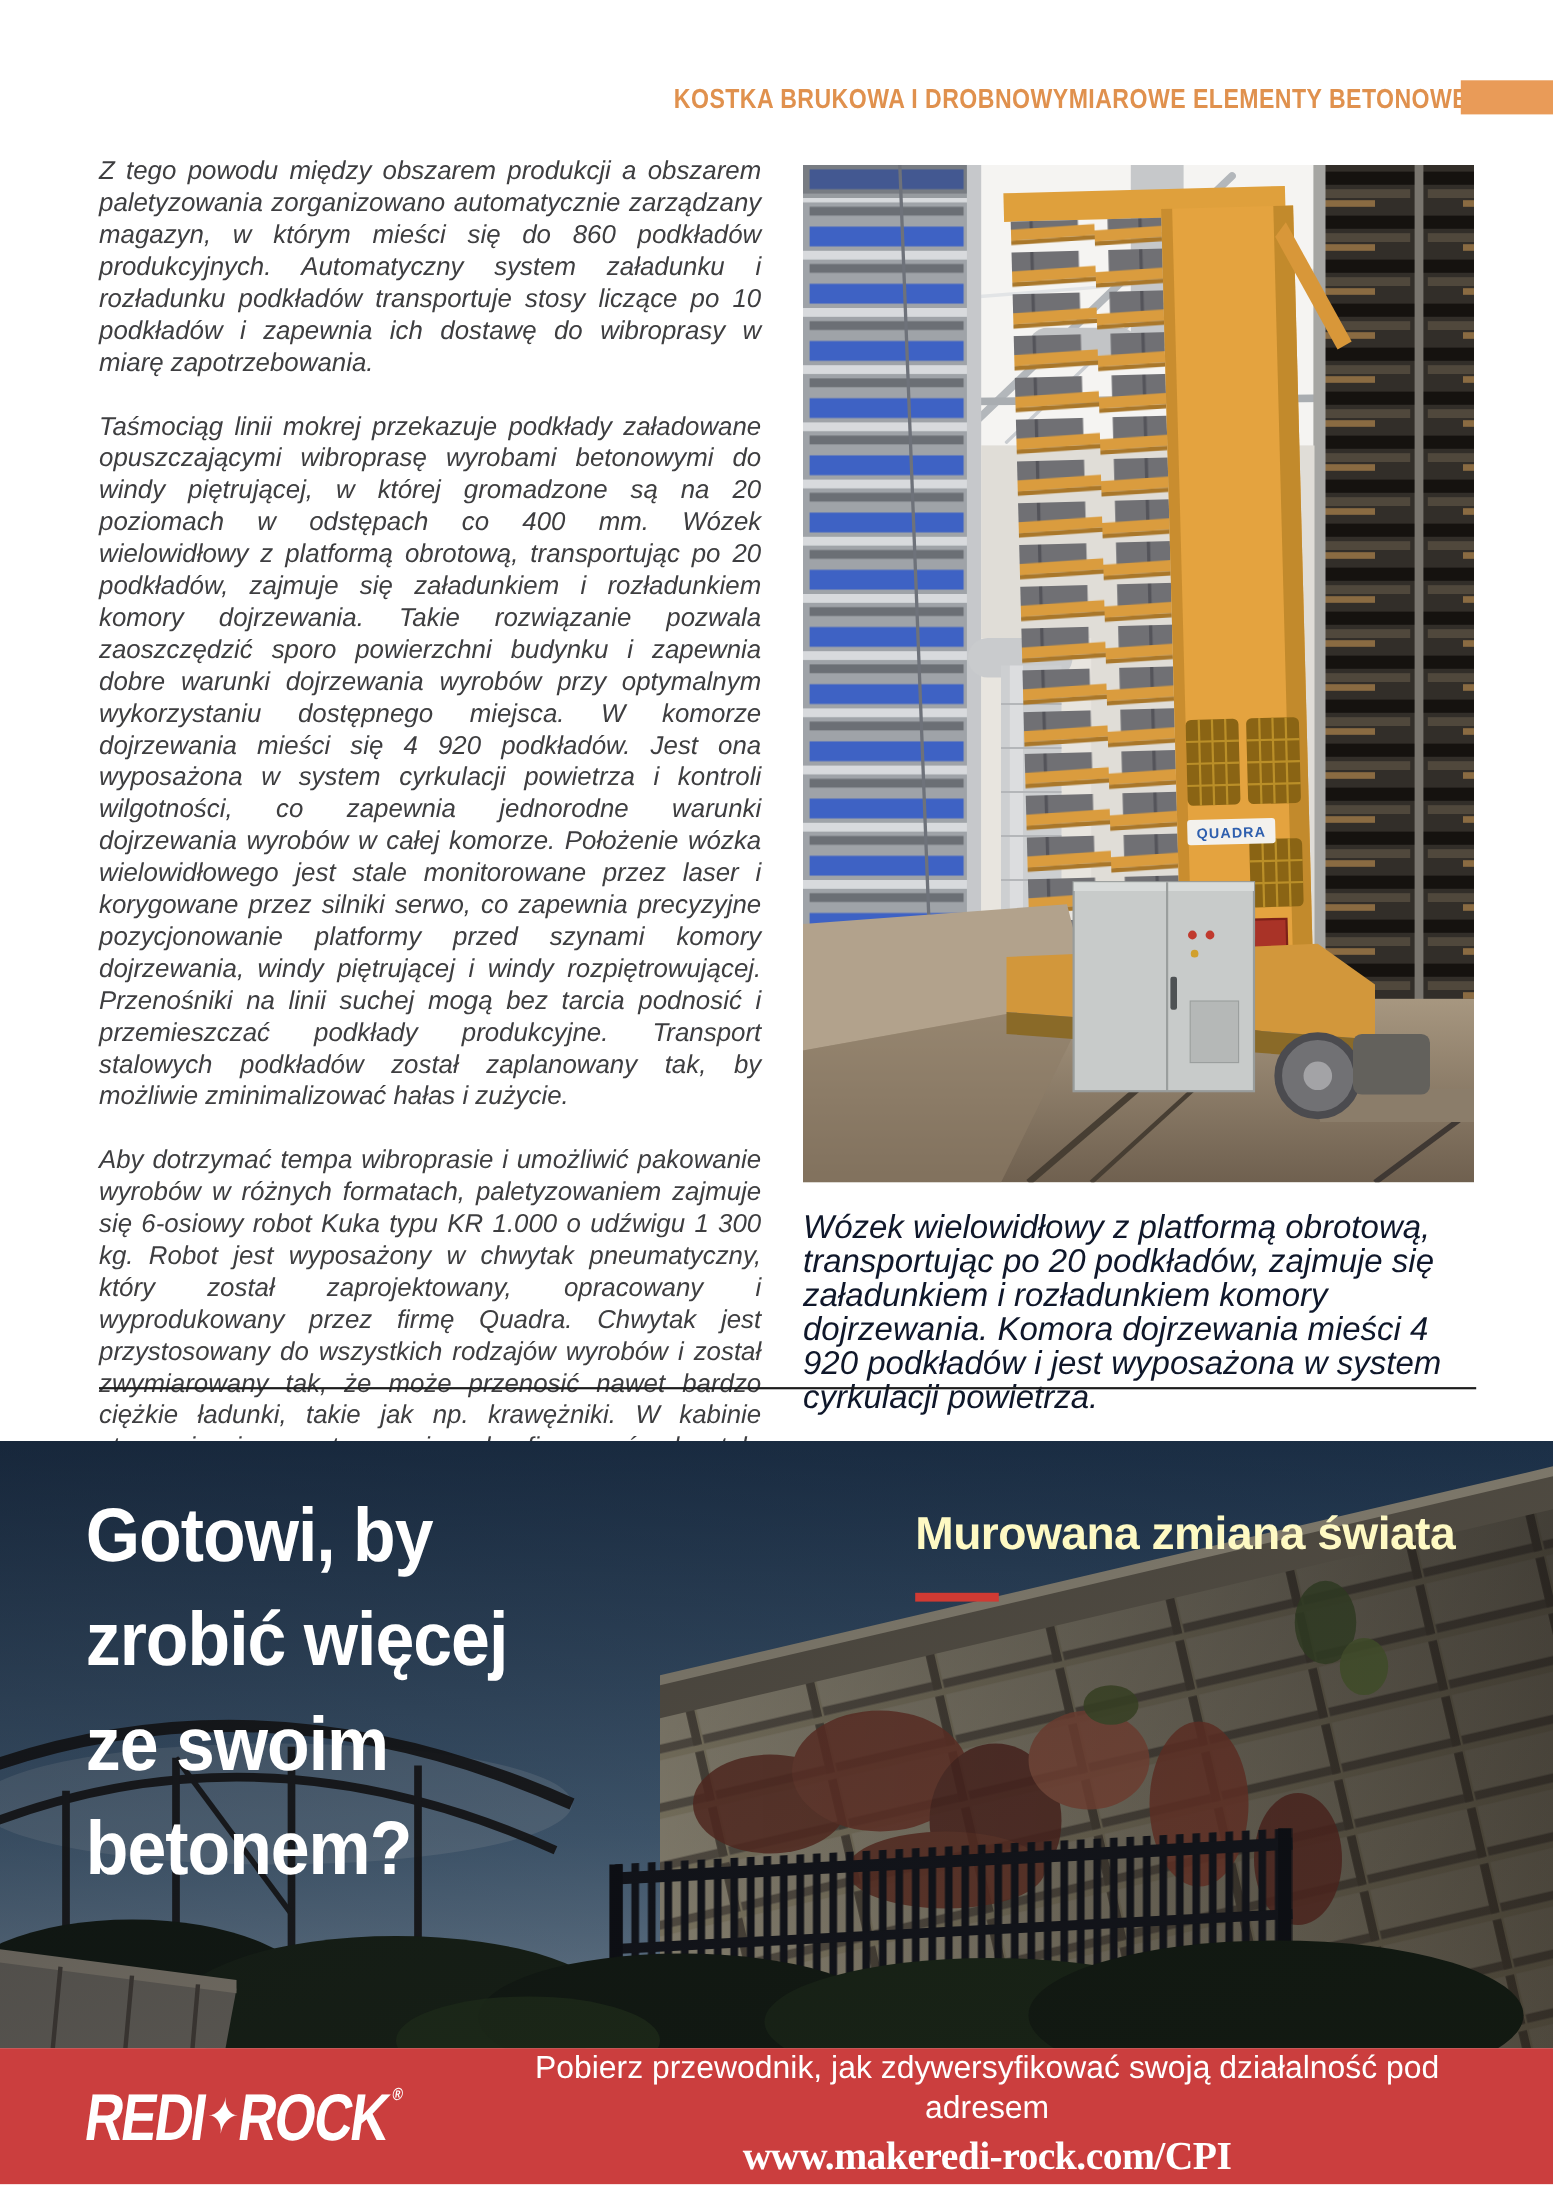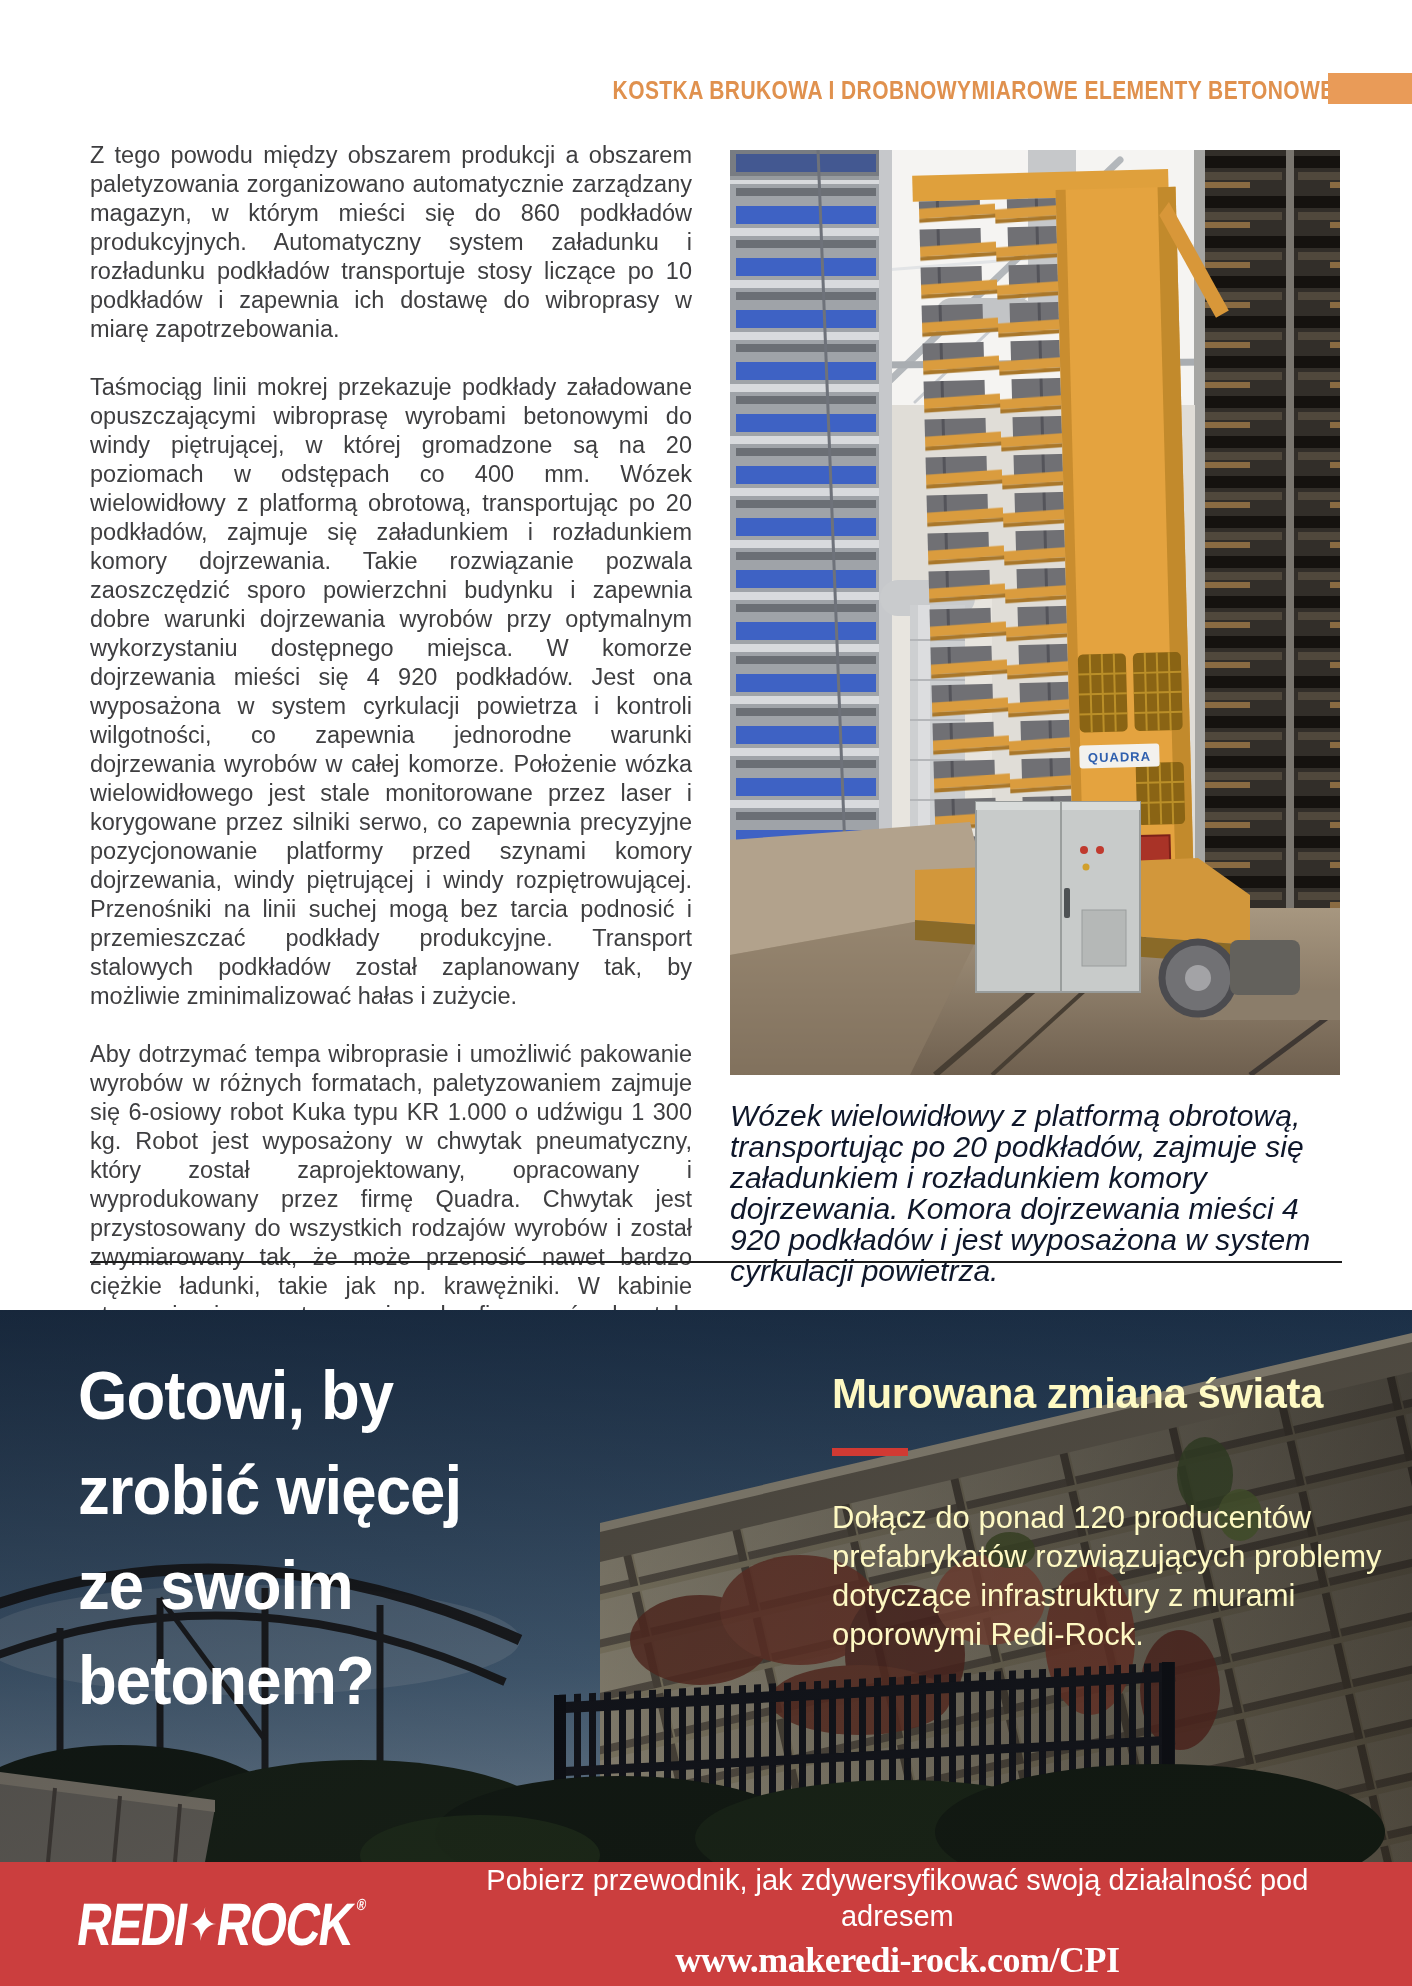--- a/index.html
+++ b/index.html
@@ -10,21 +10,21 @@
   
   .kicker{
     position:absolute;top:76px;right:77px;
     font-size:25px;font-weight:700;letter-spacing:.5px;color:#e0914e;
     transform:scaleX(.84);transform-origin:right center;white-space:nowrap;
   }
   .kicker-block{position:absolute;top:73px;left:1328px;width:84px;height:31px;background:#e99b58;}
   
   .col-left{
     position:absolute;left:90px;top:141px;width:602px;
-    font-size:23.5px;line-height:29px;text-align:justify;color:#3e3e40;
+    font-size:23.5px;line-height:29px;text-align:justify;color:#3e3e40;font-style:italic;
   }
   .col-left p{margin:0 0 29px 0;}
   .col-right{position:absolute;left:730px;top:150px;width:610px;}
   .photo-frame{width:610px;height:925px;overflow:hidden;background:#e9e7e4;}
   .caption{
     margin-top:25px;font-size:30px;line-height:31px;font-style:italic;color:#0f172a;
     width:600px;
   }
   .divider{position:absolute;left:90px;top:1261px;width:1252px;height:0;border-top:2px solid #1c1c1c;}
   
@@ -316,21 +316,20 @@
     <div class="ad-headline">
       <div>Gotowi, by</div>
       <div>zrobić więcej</div>
       <div>ze swoim</div>
       <div>betonem?</div>
     </div>
 
     <div class="ad-right">
       <div class="ad-subhead">Murowana zmiana świata</div>
       <div class="ad-rule"></div>
-      <div class="ad-body">Dołącz do ponad 120 producentów prefabrykatów rozwiązujących problemy dotyczące infrastruktury z murami oporowymi Redi-Rock.</div>
     </div>
   </div>
 
   <div class="footer-bar">
     <div class="brand">
       <span>REDI</span>
       <span class="star">✦</span>
       <span>ROCK</span>
       <sup>®</sup>
     </div>

